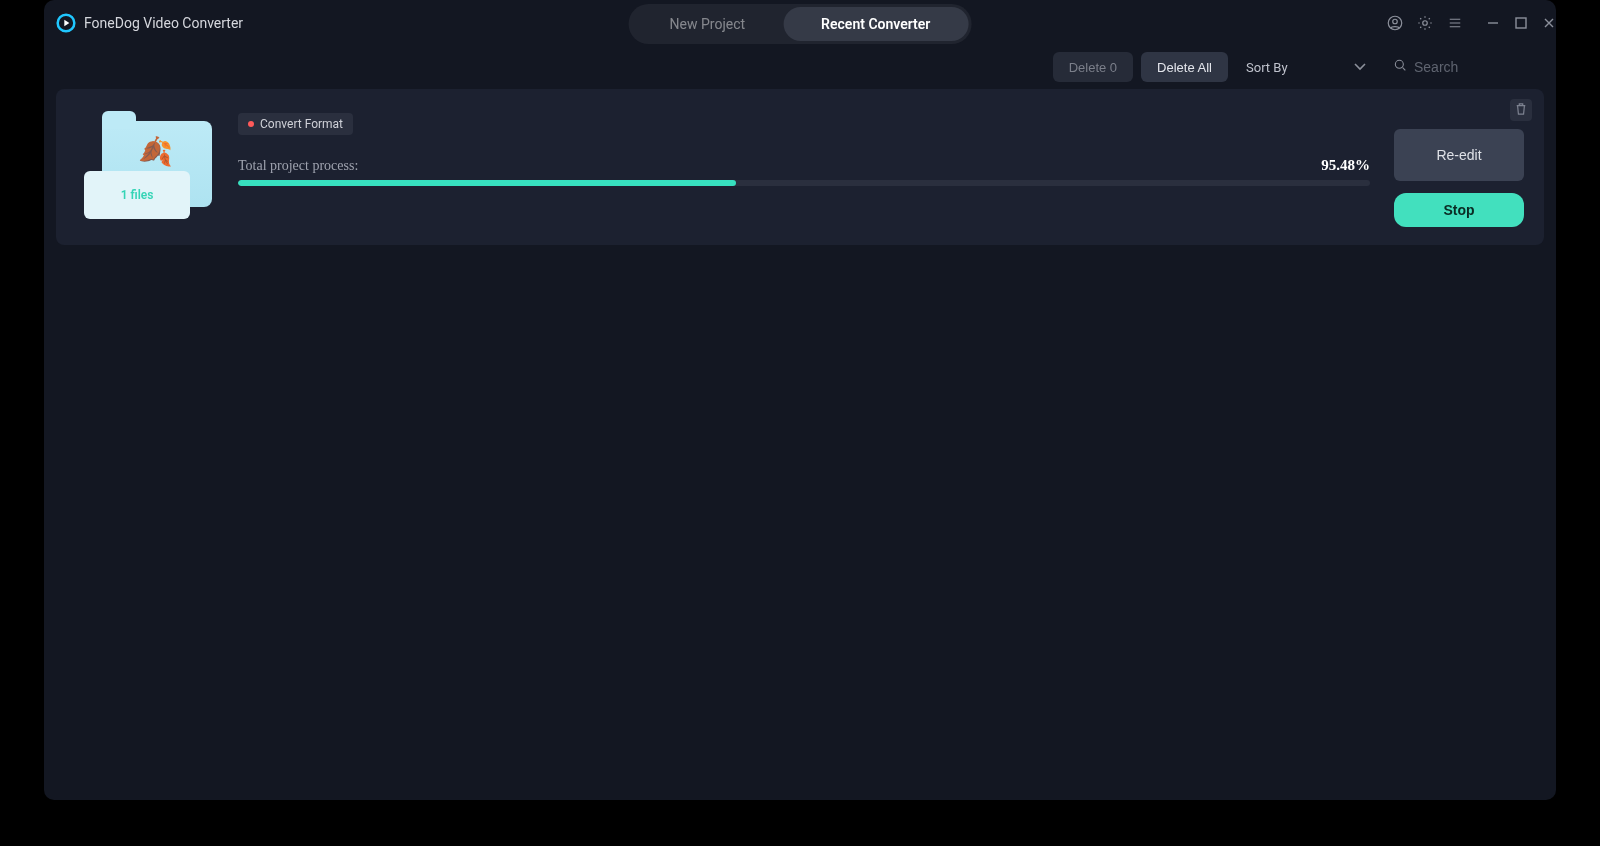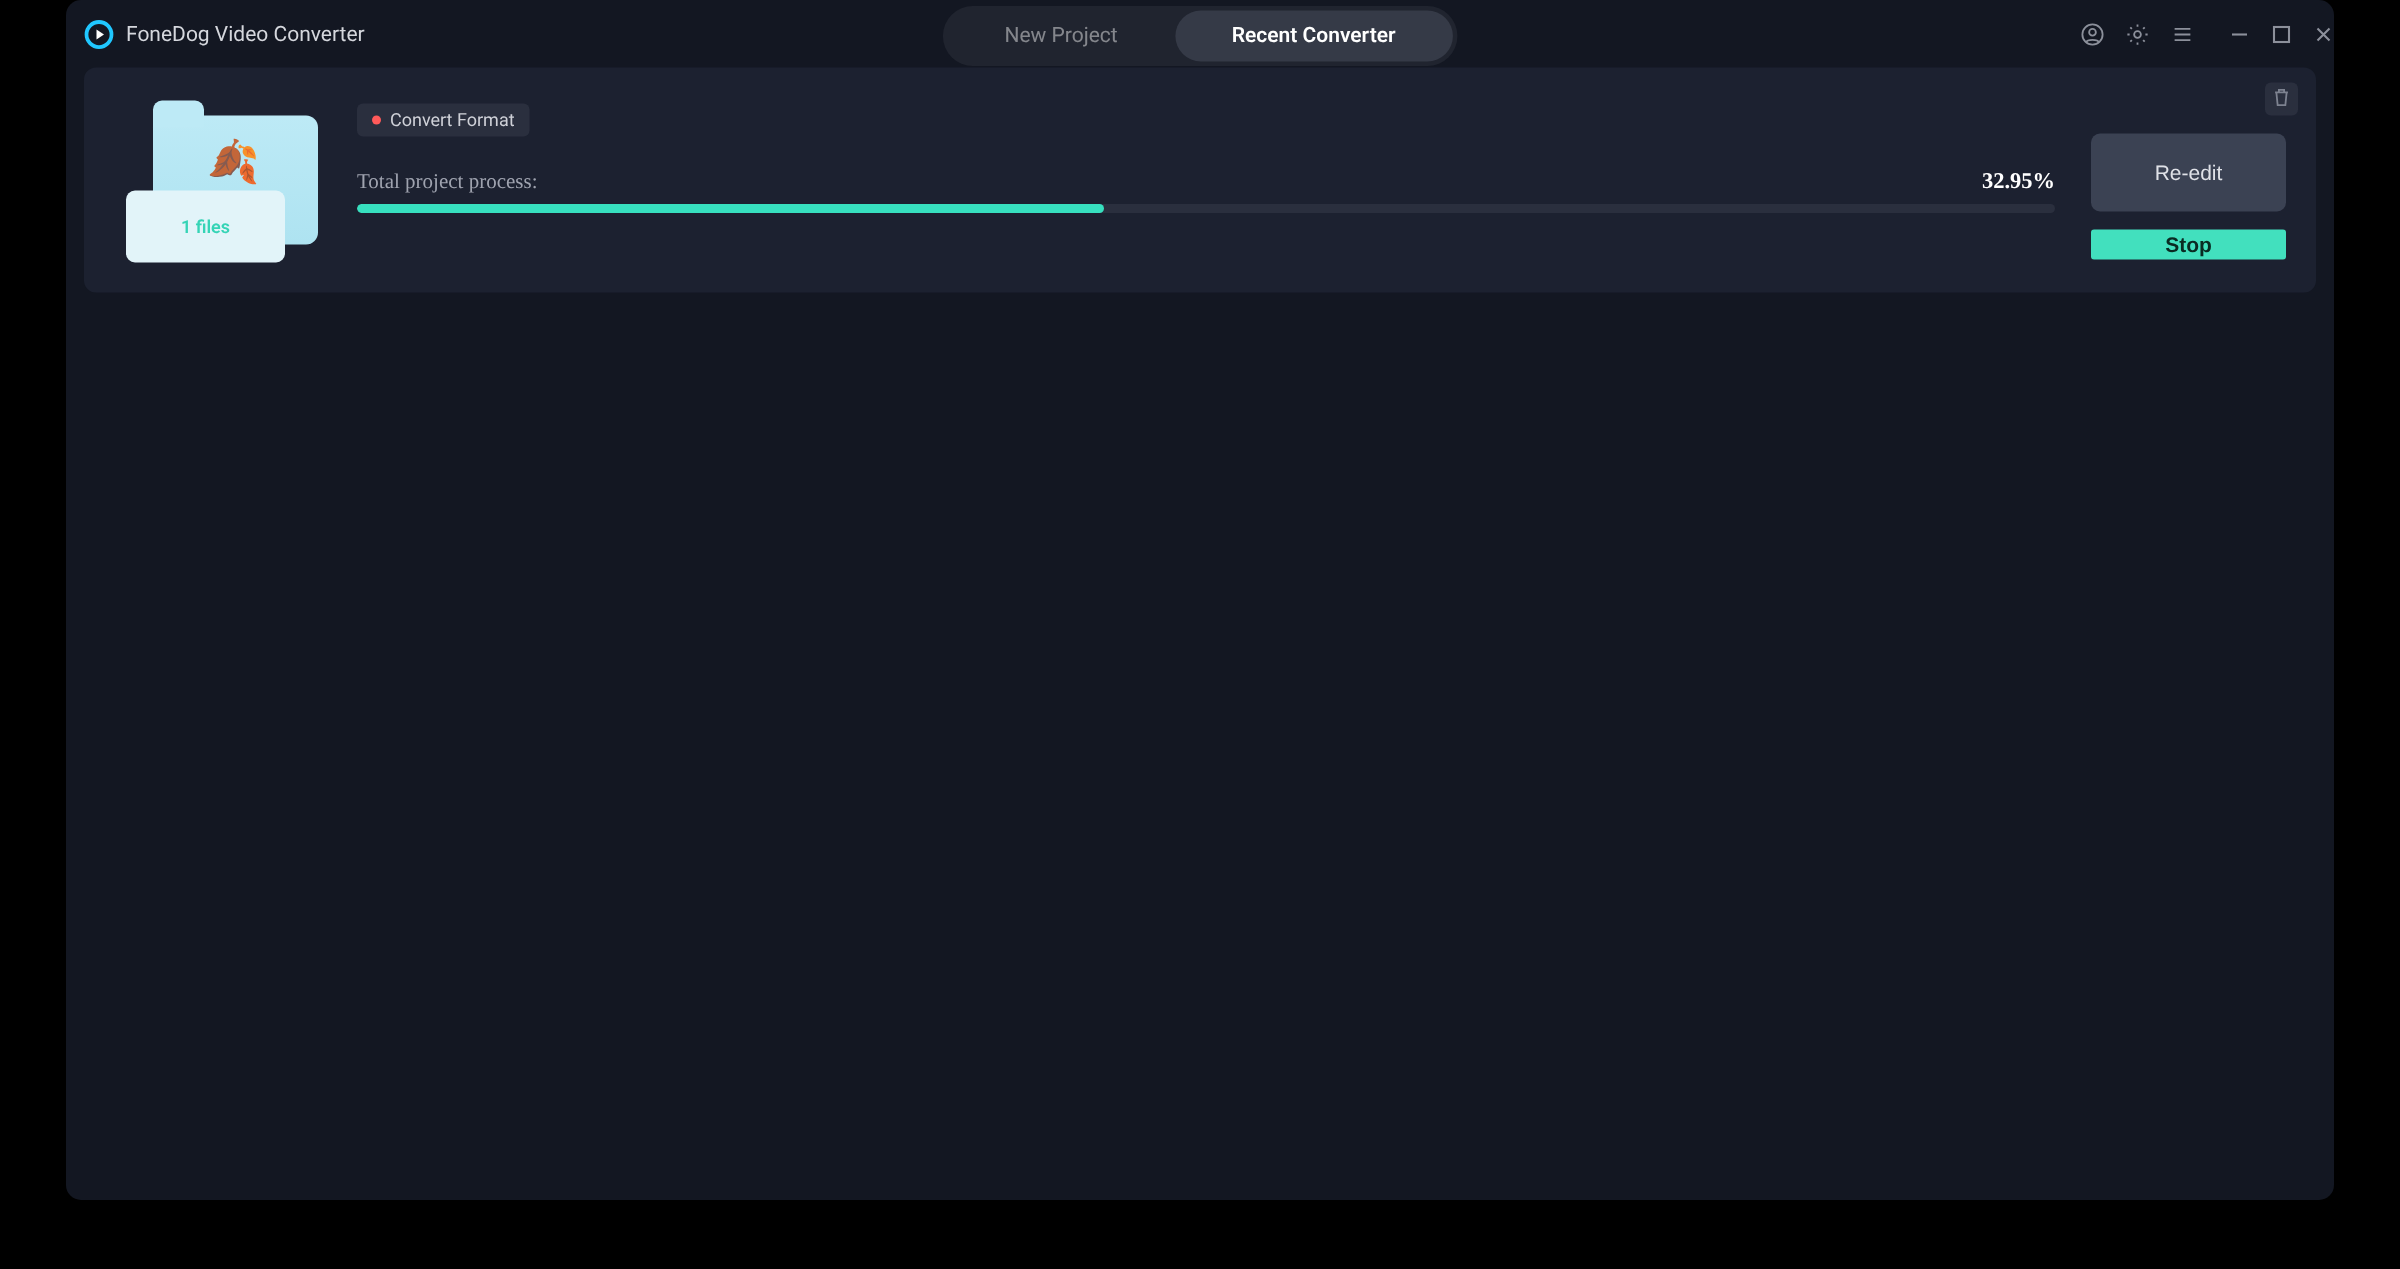--- a/index.html
+++ b/index.html
@@ -54,21 +54,21 @@
   .dot { width: 6px; height: 6px; border-radius: 50%; background: #ff5a5a; display: inline-block; }
   .proc-row { display: flex; align-items: center; justify-content: space-between; margin-top: 22px; font-family: Liberation Serif, serif; }
   .proc-label { font-size: 14px; color: #9fa3af; }
   .proc-pct { font-size: 15px; font-weight: 700; color: #fff; }
   .bar { height: 6px; border-radius: 4px; background: #2a2f3e; margin-top: 6px; overflow: hidden; }
   .bar-fill { height: 100%; background: #37e0bf; border-radius: 4px; }
 
   
   .card-actions { width: 130px; display: flex; flex-direction: column; gap: 12px; align-items: stretch; justify-content: center; margin-top: 24px; }
   .btn-reedit { background: #3b4253; color: #dfe1e7; height: 52px; border-radius: 6px; font-size: 14px; border:none; cursor:pointer; }
-  .btn-stop { background: #42e0be; color: #0a2b23; height: 20px; border-radius: 2px; font-size: 14px; font-weight: 600; border:none; cursor:pointer; }
+  .btn-stop { background: #42e0be; color: #0a2b23; height: 34px; border-radius: 12px; font-size: 14px; font-weight: 600; border:none; cursor:pointer; }
 </style>
 </head>
 <body>
 
 <div class="window">
 
   <div class="titlebar">
     <div class="brand">
       <span class="brand-logo">
         <svg viewBox="0 0 24 24">
@@ -116,20 +116,37 @@
           </span>
         <span>
             <svg viewBox="0 0 14 14" class="icon-stroke-light">
               <path d="M3 3l8 8M11 3l-8 8"></path>
             </svg>
           </span>
       </div>
     </div>
   </div>
 
+  <div class="toolbar">
+    <button class="btn btn-dim">Delete 0</button>
+    <button class="btn btn-del">Delete All</button>
+    <div class="sort-by">
+      <span>Sort By</span>
+      <span><svg viewBox="0 0 12 10">
+            <path d="M1 2l5 5 5-5" fill="none" stroke="#8c909b" stroke-width="1.6"></path>
+          </svg></span>
+    </div>
+    <div class="search-box">
+      <span><svg viewBox="0 0 24 24" class="icon-stroke">
+            <circle cx="11" cy="11" r="6"></circle>
+            <path d="M20 20l-4-4"></path>
+          </svg></span>
+      <input type="text" placeholder="Search" style="">
+    </div>
+  </div>
 
   <div class="card">
     <div class="card-trash">
       <span><svg viewBox="0 0 14 16" fill="none" stroke-width="1.4">
             <path d="M2 4h10M5 4V2h4v2M3 4l1 10h6l1-10"></path>
           </svg></span>
     </div>
 
     <div class="thumb">
       <div class="folder-back"></div>
@@ -137,21 +154,21 @@
       <div class="file-badge">1 files</div>
     </div>
 
     <div class="card-main">
       <div class="badge">
         <span class="dot"></span>
         <span>Convert Format</span>
       </div>
       <div class="proc-row">
         <span class="proc-label">Total project process:</span>
-        <span class="proc-pct">32.95%</span>
+        <span class="proc-pct">95.48%</span>
       </div>
       <div class="bar">
         <div class="bar-fill" id="bar-fill" style="width: 44%;"></div>
       </div>
     </div>
 
     <div class="card-actions">
       <button class="btn-reedit">Re-edit</button>
       <button class="btn-stop">Stop</button>
     </div>

